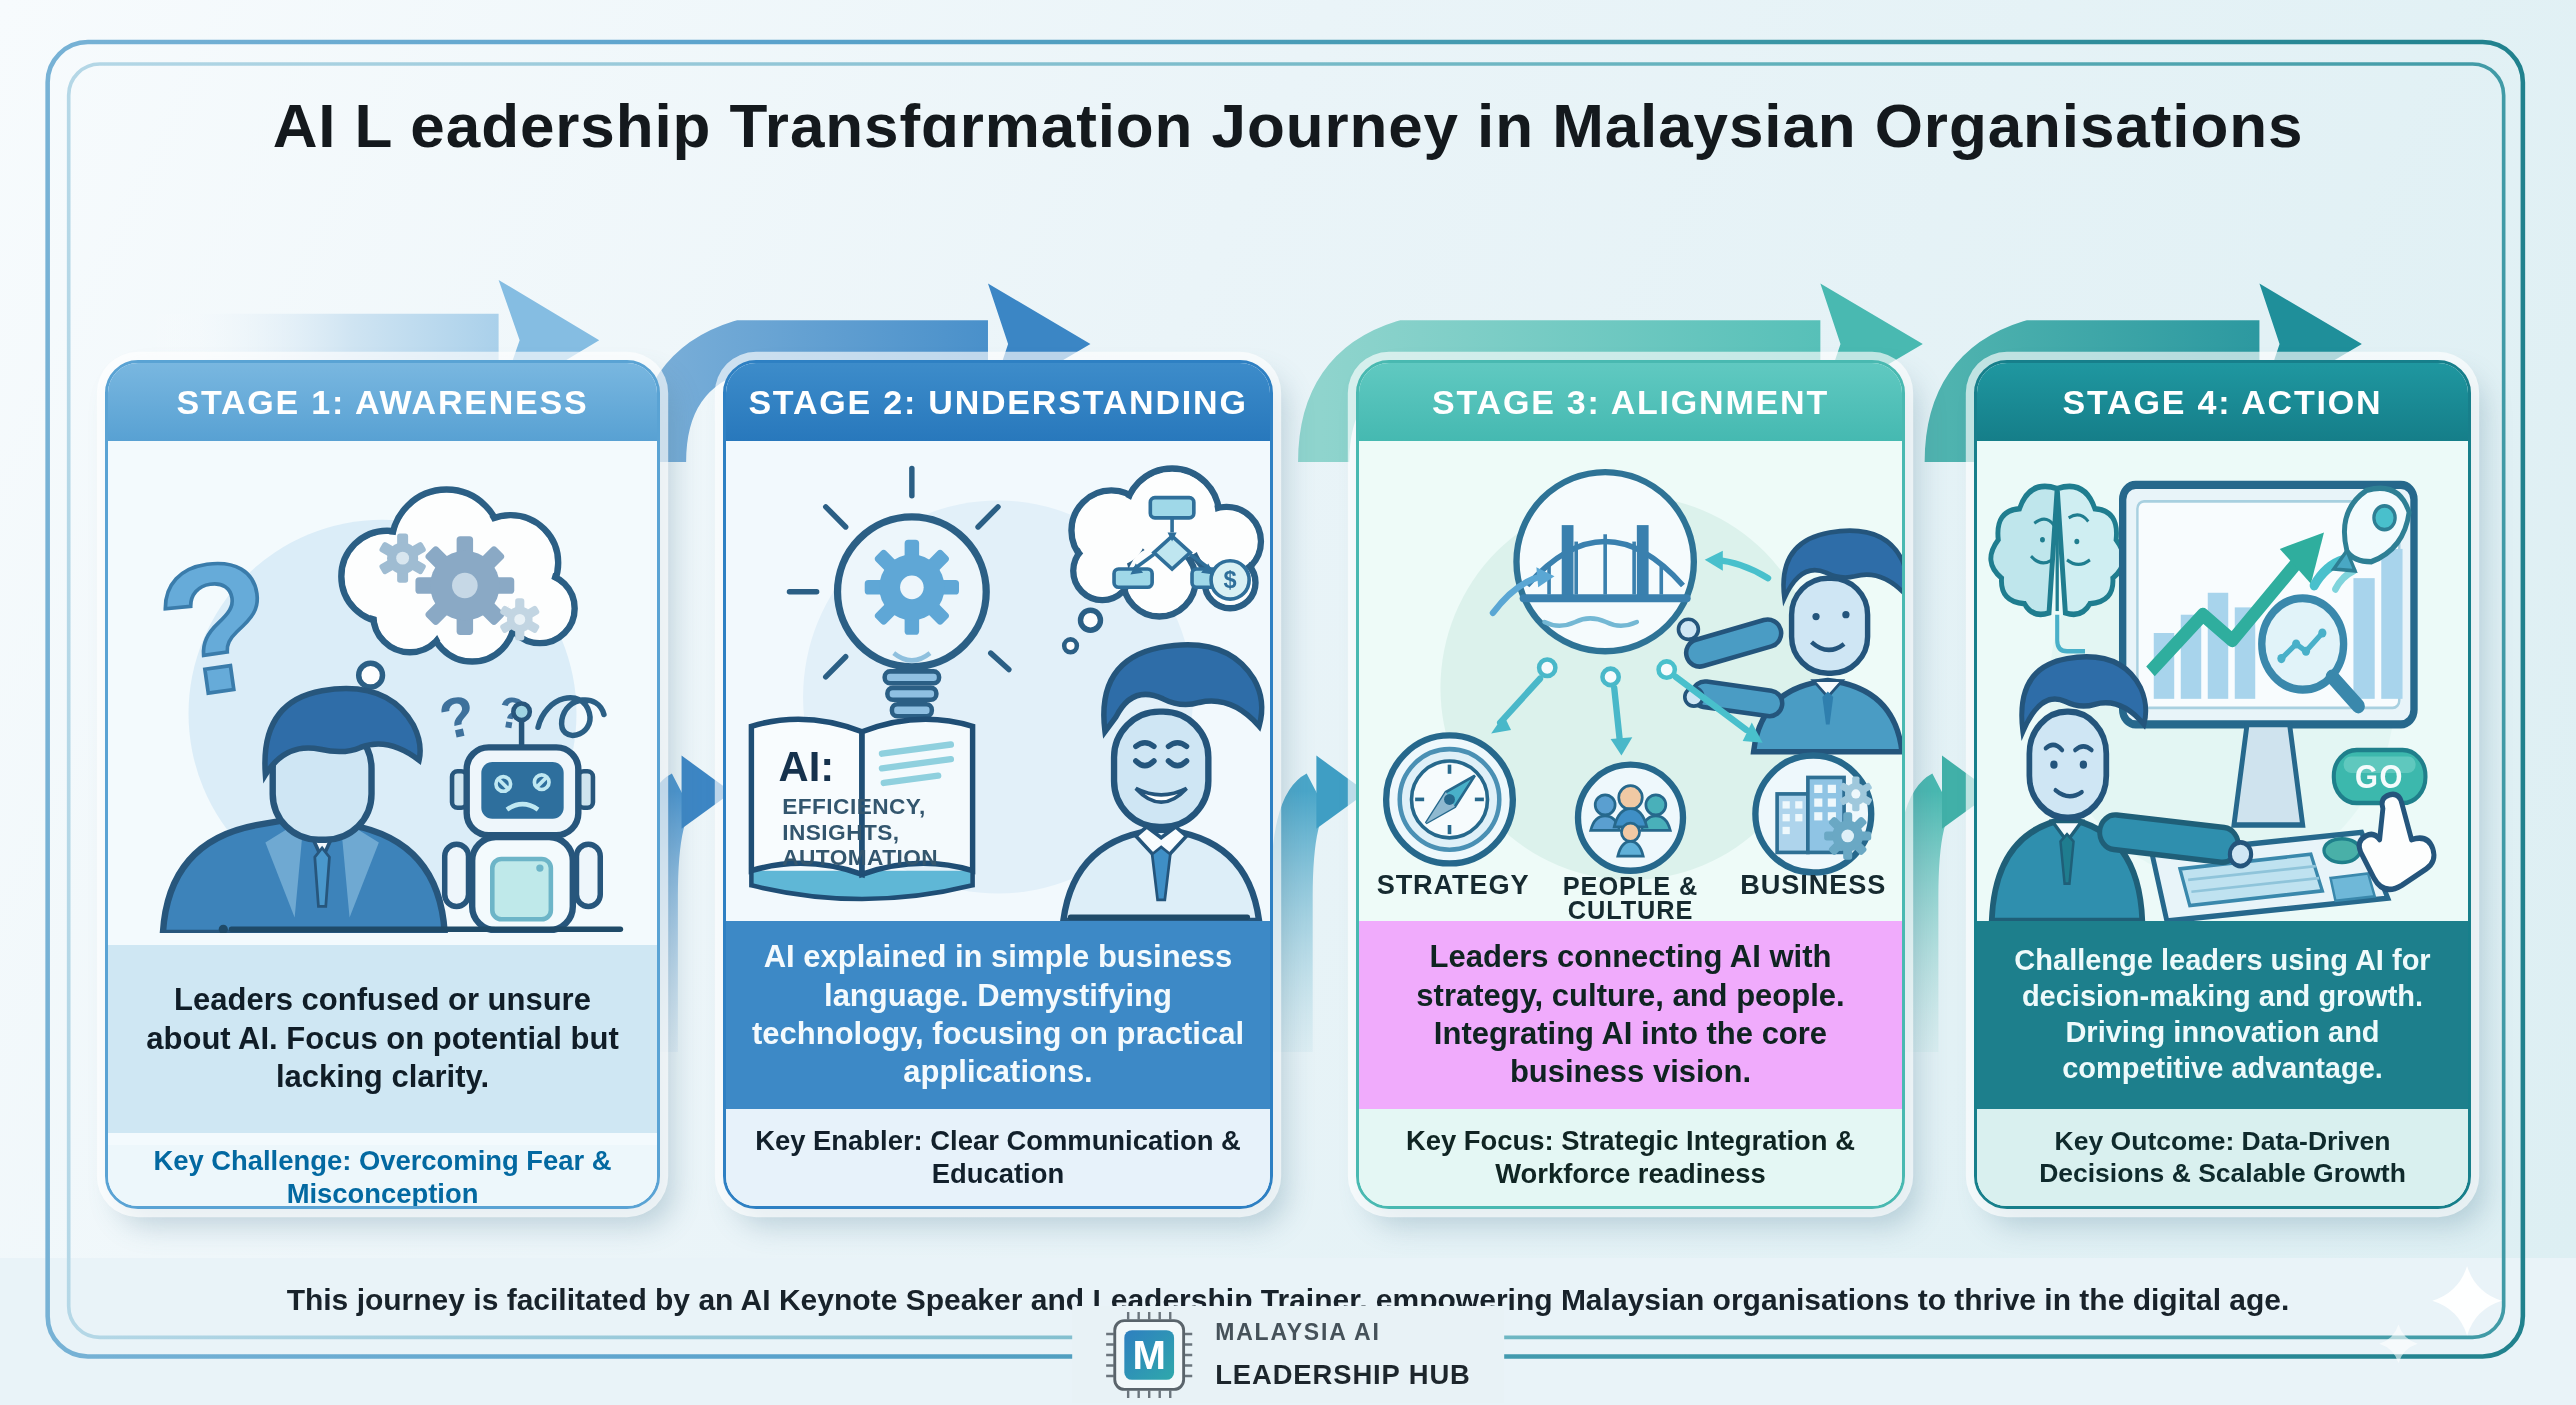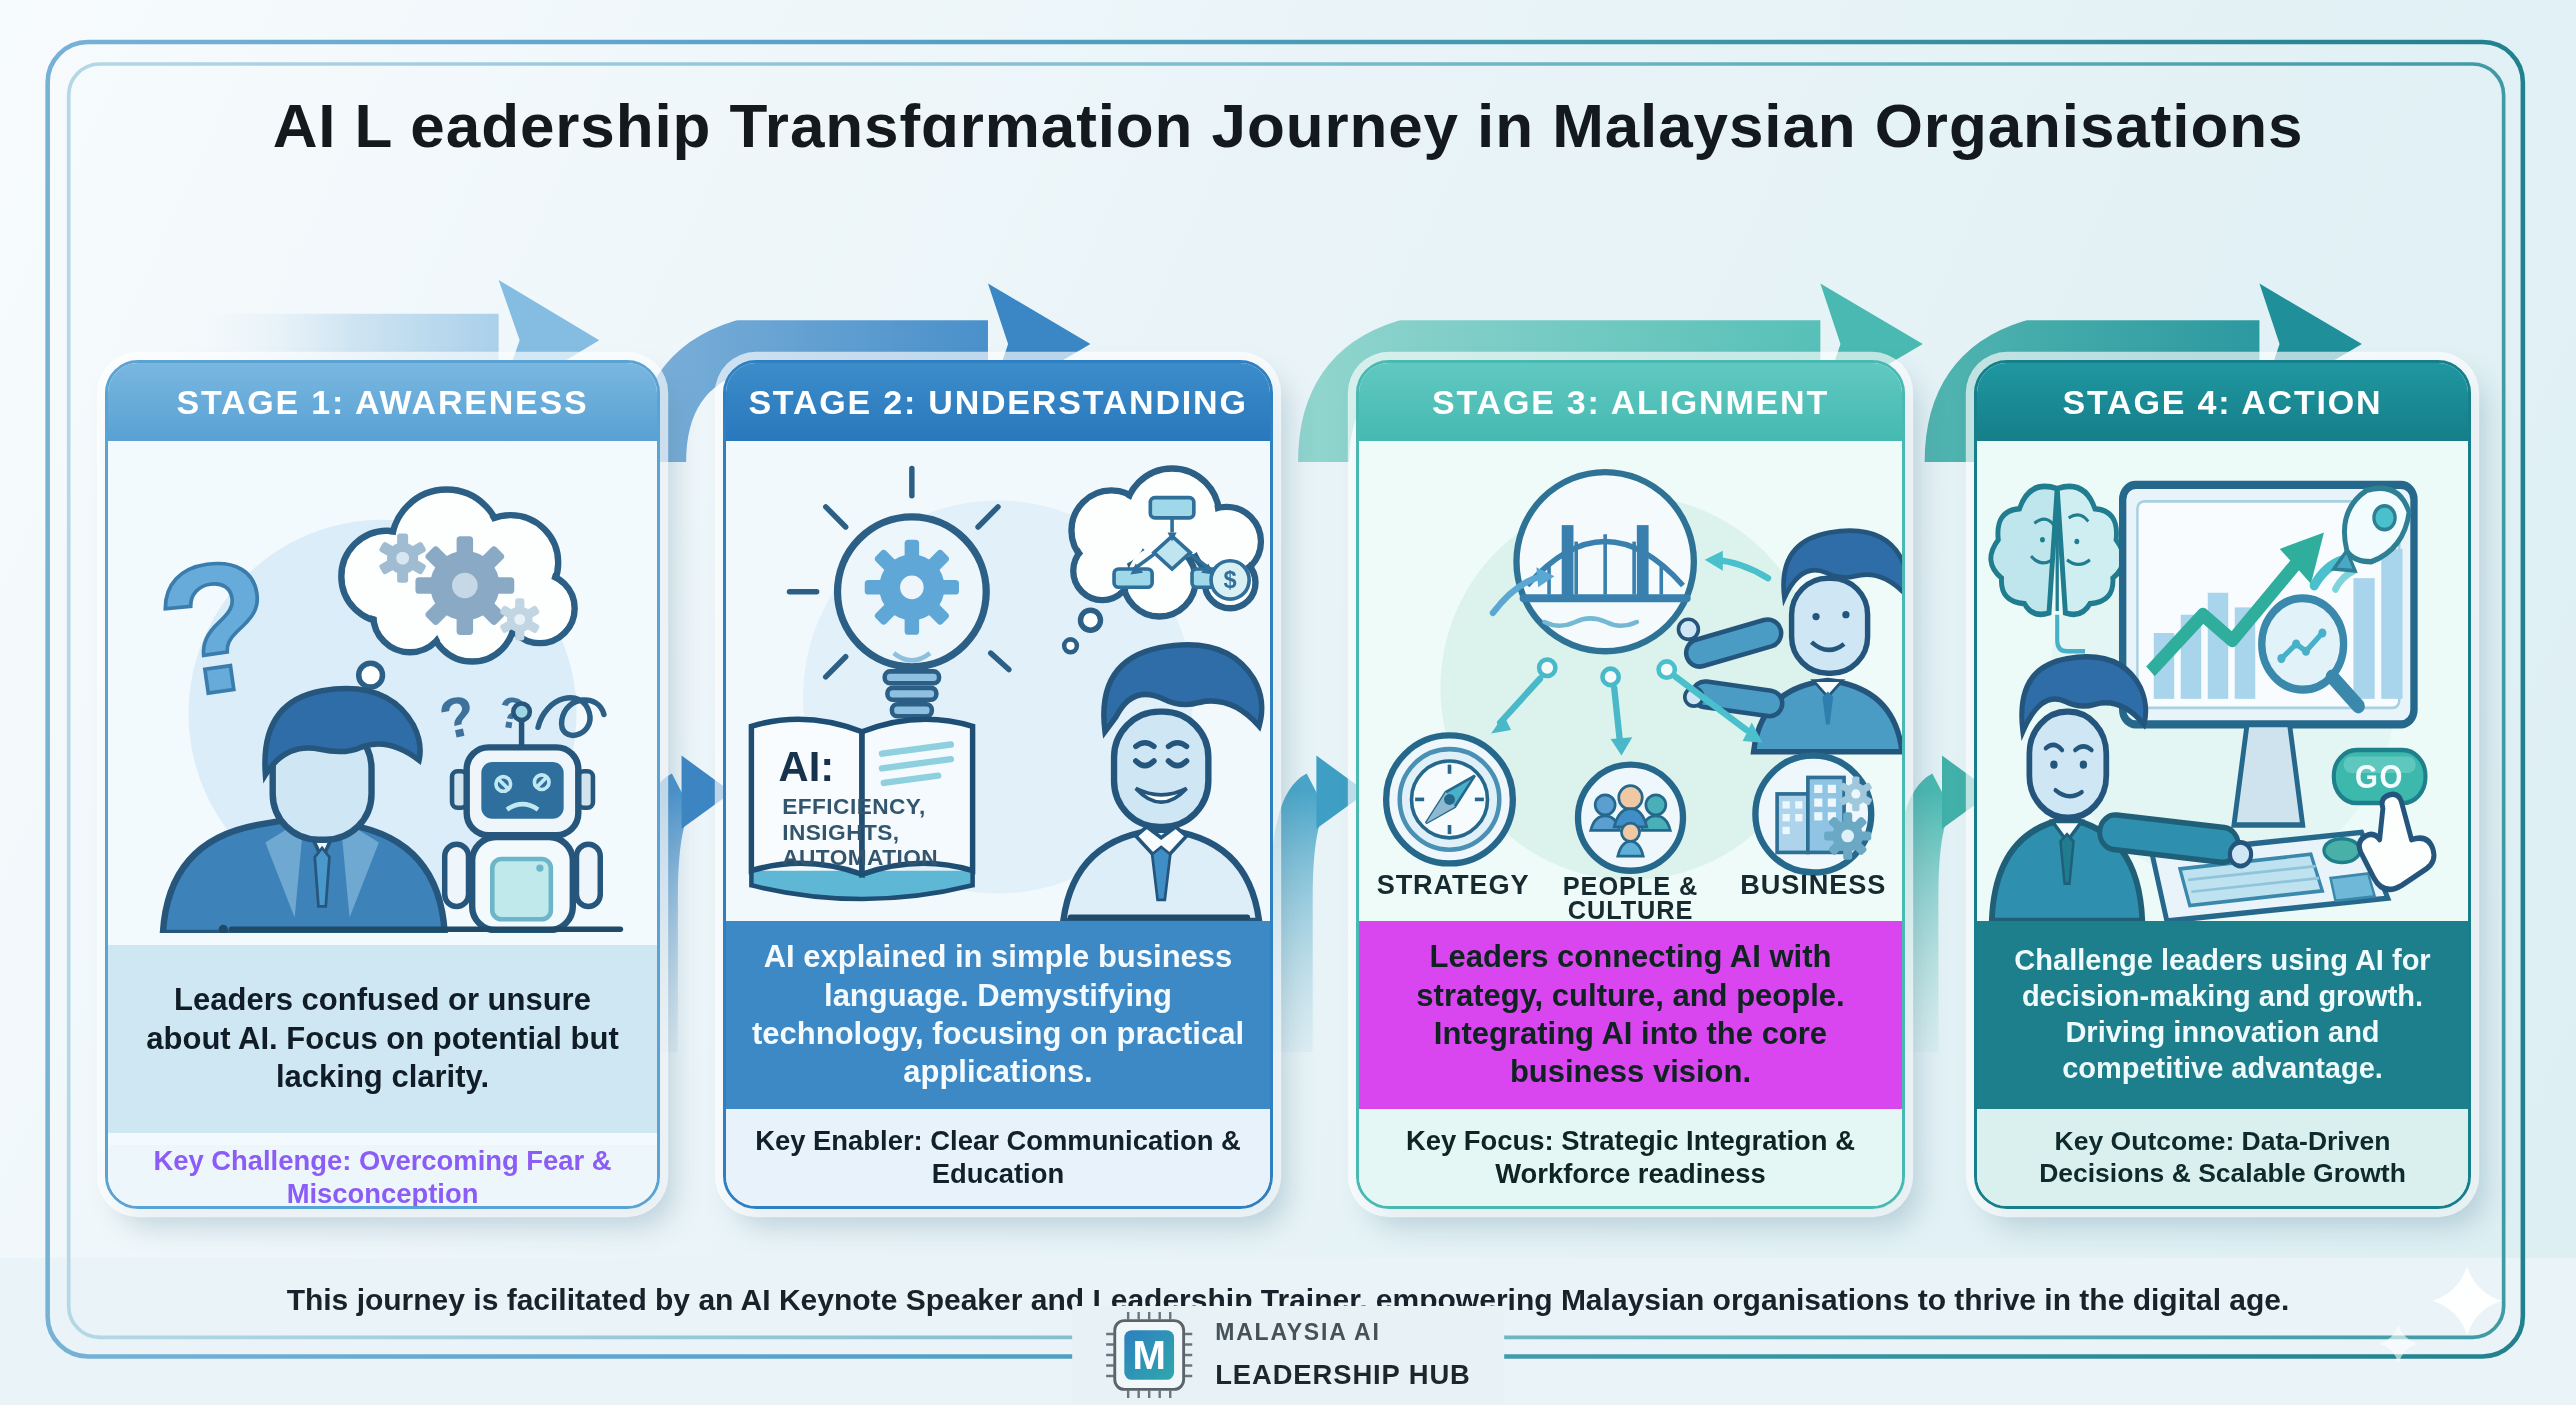--- a/index.html
+++ b/index.html
@@ -31,26 +31,26 @@
   .h3{background:linear-gradient(180deg,#60c9c1,#45b9b1);}
   .h4{background:linear-gradient(180deg,#1f97a0,#157e89);}
 
   .illo{flex:0 0 480px;position:relative;}
   .illo svg{position:absolute;left:0;top:0;width:100%;height:100%;}
 
   .desc{flex:0 0 188px;display:flex;align-items:center;justify-content:center;
     text-align:center;font-weight:700;font-size:31px;line-height:1.24;padding:0 22px;}
   .d1{background:#cfe7f3;color:#101d27;}
   .d2{background:#3d89c6;color:#f4fafd;}
-  .d3{background:#d946ef;color:#0f2421;}
+  .d3{background:#f0abfc;color:#0f2421;}
   .d4{background:#1d7f8c;color:#eefafb;font-size:29px;}
 
   .keyline{flex:1 1 auto;display:flex;align-items:center;justify-content:center;
     text-align:center;font-weight:700;font-size:27.4px;line-height:1.2;padding:0 16.5px;}
-  .k1{background:#edf7fb;color:#8b5cf6;}
+  .k1{background:#edf7fb;color:#0369a1;}
   .k2{background:#e7f2fa;color:#12202b;}
   .k3{background:#e4f7f4;color:#102523;}
   .k4{background:#d9f0ef;color:#0f2a2c;font-size:26.5px;}
 
   .footer{position:absolute;left:0;top:1283px;width:100%;text-align:center;
     font-size:30px;font-weight:700;color:#18222a;z-index:2;}
 
   .logo{position:absolute;left:50%;top:1306px;transform:translateX(-50%);
     display:flex;align-items:center;gap:22px;padding:0 33px;height:97px;
     background:#e8f2f6;z-index:5;}

